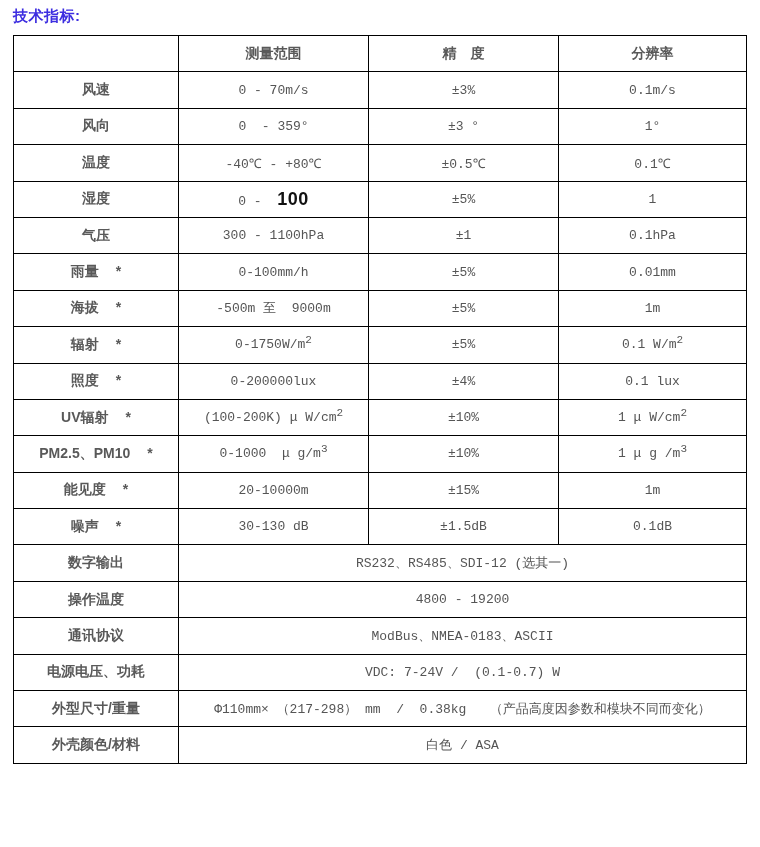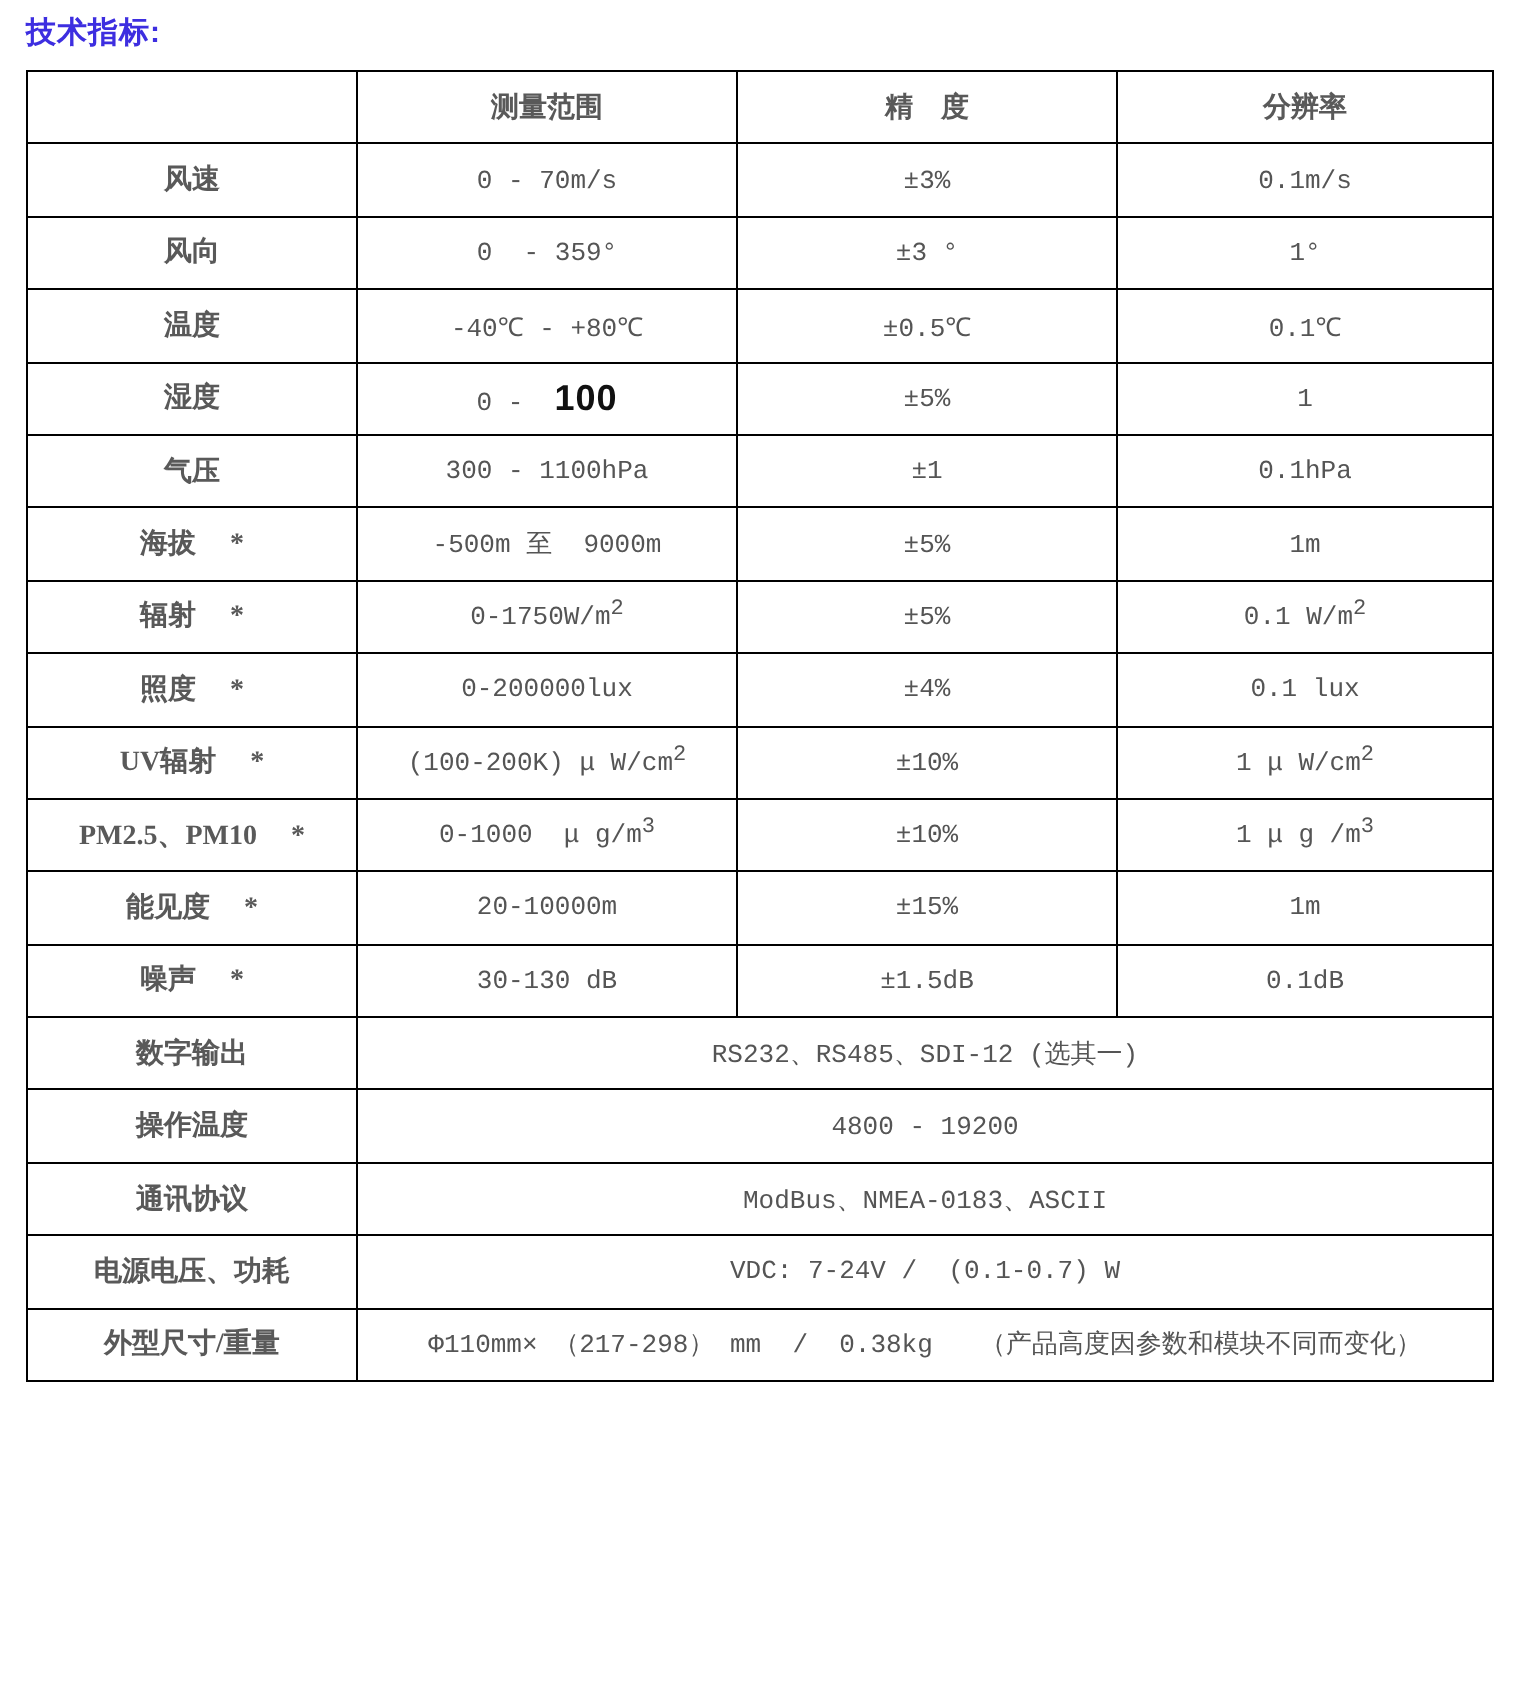--- a/index.html
+++ b/index.html
@@ -35,21 +35,21 @@
   th.hdr{
     color:var(--label-ink);
     font-size:14px;
     font-weight:bold;
     font-family:Liberation Sans, sans-serif;
   }
   td.lbl{
     color:var(--label-ink);
     font-size:14px;
     font-weight:bold;
-    font-family:Liberation Serif, serif;
+    font-family:Liberation Sans, sans-serif;
     white-space:pre;
   }
   td.lbl .star{
     margin-left:17px;
     font-weight:bold;
   }
   td.val{
     color:var(--ink);
     font-size:13px;
     font-family:"Liberation Mono","DejaVu Sans Mono",monospace;
@@ -114,20 +114,26 @@
           <td class="val">±5%</td>
           <td class="val">1</td>
         </tr>
         <tr>
           <td class="lbl"><span>气压</span></td>
           <td class="val">300 - 1100hPa</td>
           <td class="val">±1</td>
           <td class="val">0.1hPa</td>
         </tr>
         <tr>
+          <td class="lbl"><span>雨量</span><span class="star">*</span></td>
+          <td class="val">0-100mm/h</td>
+          <td class="val">±5%</td>
+          <td class="val">0.01mm</td>
+        </tr>
+        <tr>
           <td class="lbl"><span>海拔</span><span class="star">*</span></td>
           <td class="val">-500m 至  9000m</td>
           <td class="val">±5%</td>
           <td class="val">1m</td>
         </tr>
         <tr>
           <td class="lbl"><span>辐射</span><span class="star">*</span></td>
           <td class="val">0-1750W/m<sup>2</sup></td>
           <td class="val">±5%</td>
           <td class="val">0.1 W/m<sup>2</sup></td>
@@ -175,15 +181,19 @@
           <td colspan="3" class="val">ModBus、NMEA-0183、ASCII</td>
         </tr>
         <tr>
           <td class="lbl"><span>电源电压、功耗</span></td>
           <td colspan="3" class="val">VDC: 7-24V /  (0.1-0.7) W</td>
         </tr>
         <tr>
           <td class="lbl"><span>外型尺寸/重量</span></td>
           <td colspan="3" class="val">Φ110mm× （217-298） mm  /  0.38kg   （产品高度因参数和模块不同而变化）</td>
         </tr>
+        <tr>
+          <td class="lbl"><span>外壳颜色/材料</span></td>
+          <td colspan="3" class="val">白色 / ASA</td>
+        </tr>
       </tbody>
   </table>
 </div>
 
 </body></html>

